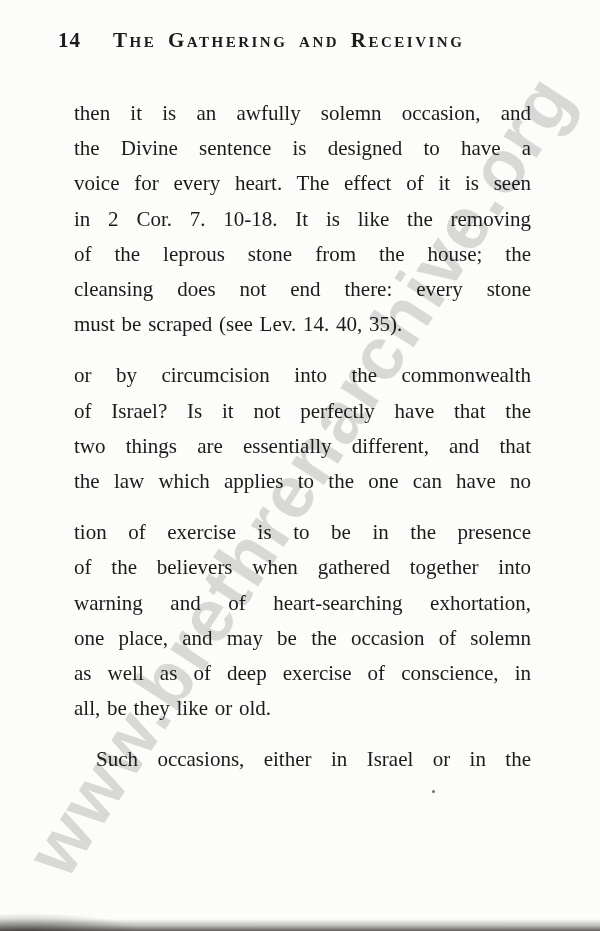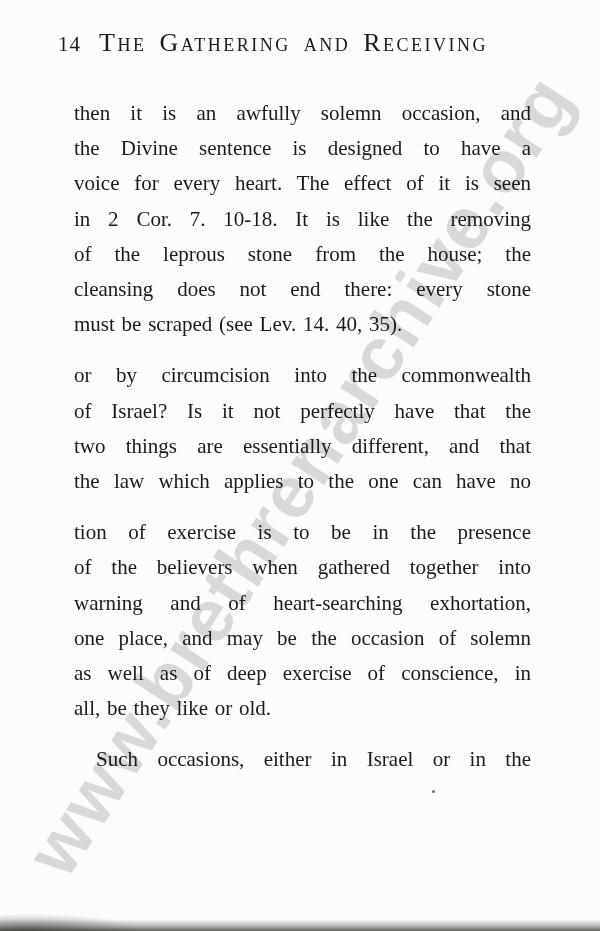--- a/index.html
+++ b/index.html
@@ -35,29 +35,30 @@
     user-select: none;
   }
   
   .header {
     position: absolute;
     top: 28px;
     left: 58px;
     right: 48px;
     display: flex;
     align-items: baseline;
-    gap: 18px;
+    gap: 32px;
+    font-weight: bold;
   }
   .page-num {
     font-size: 21px;
     letter-spacing: 1px;
   }
   .running-head {
     font-variant: small-caps;
-    font-size: 26px;
+    font-size: 21px;
     letter-spacing: 2.5px;
     word-spacing: 4px;
   }
   
   .body-text {
     position: absolute;
     top: 80px;
     left: 58px;
     right: 53px;
   }

